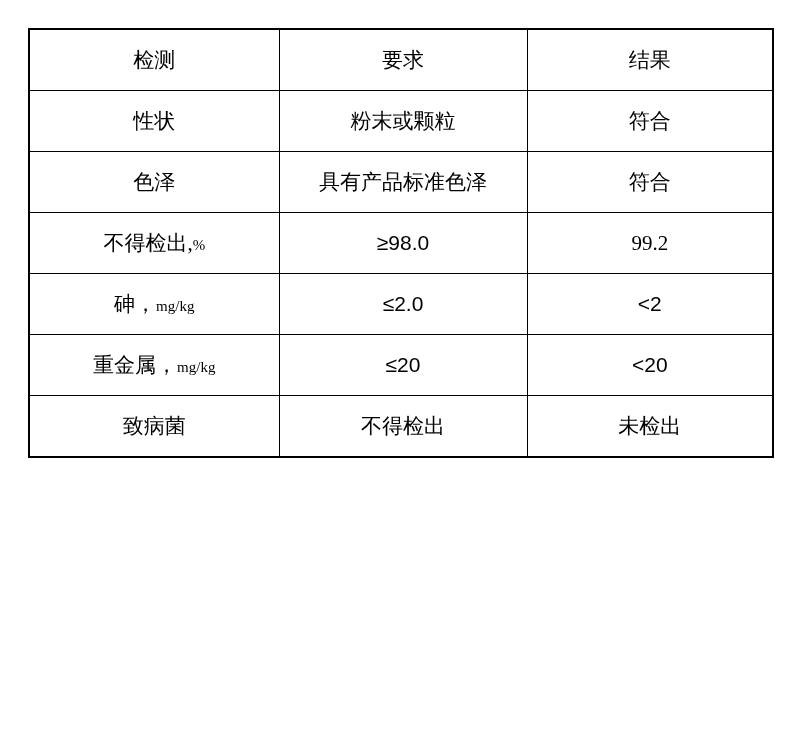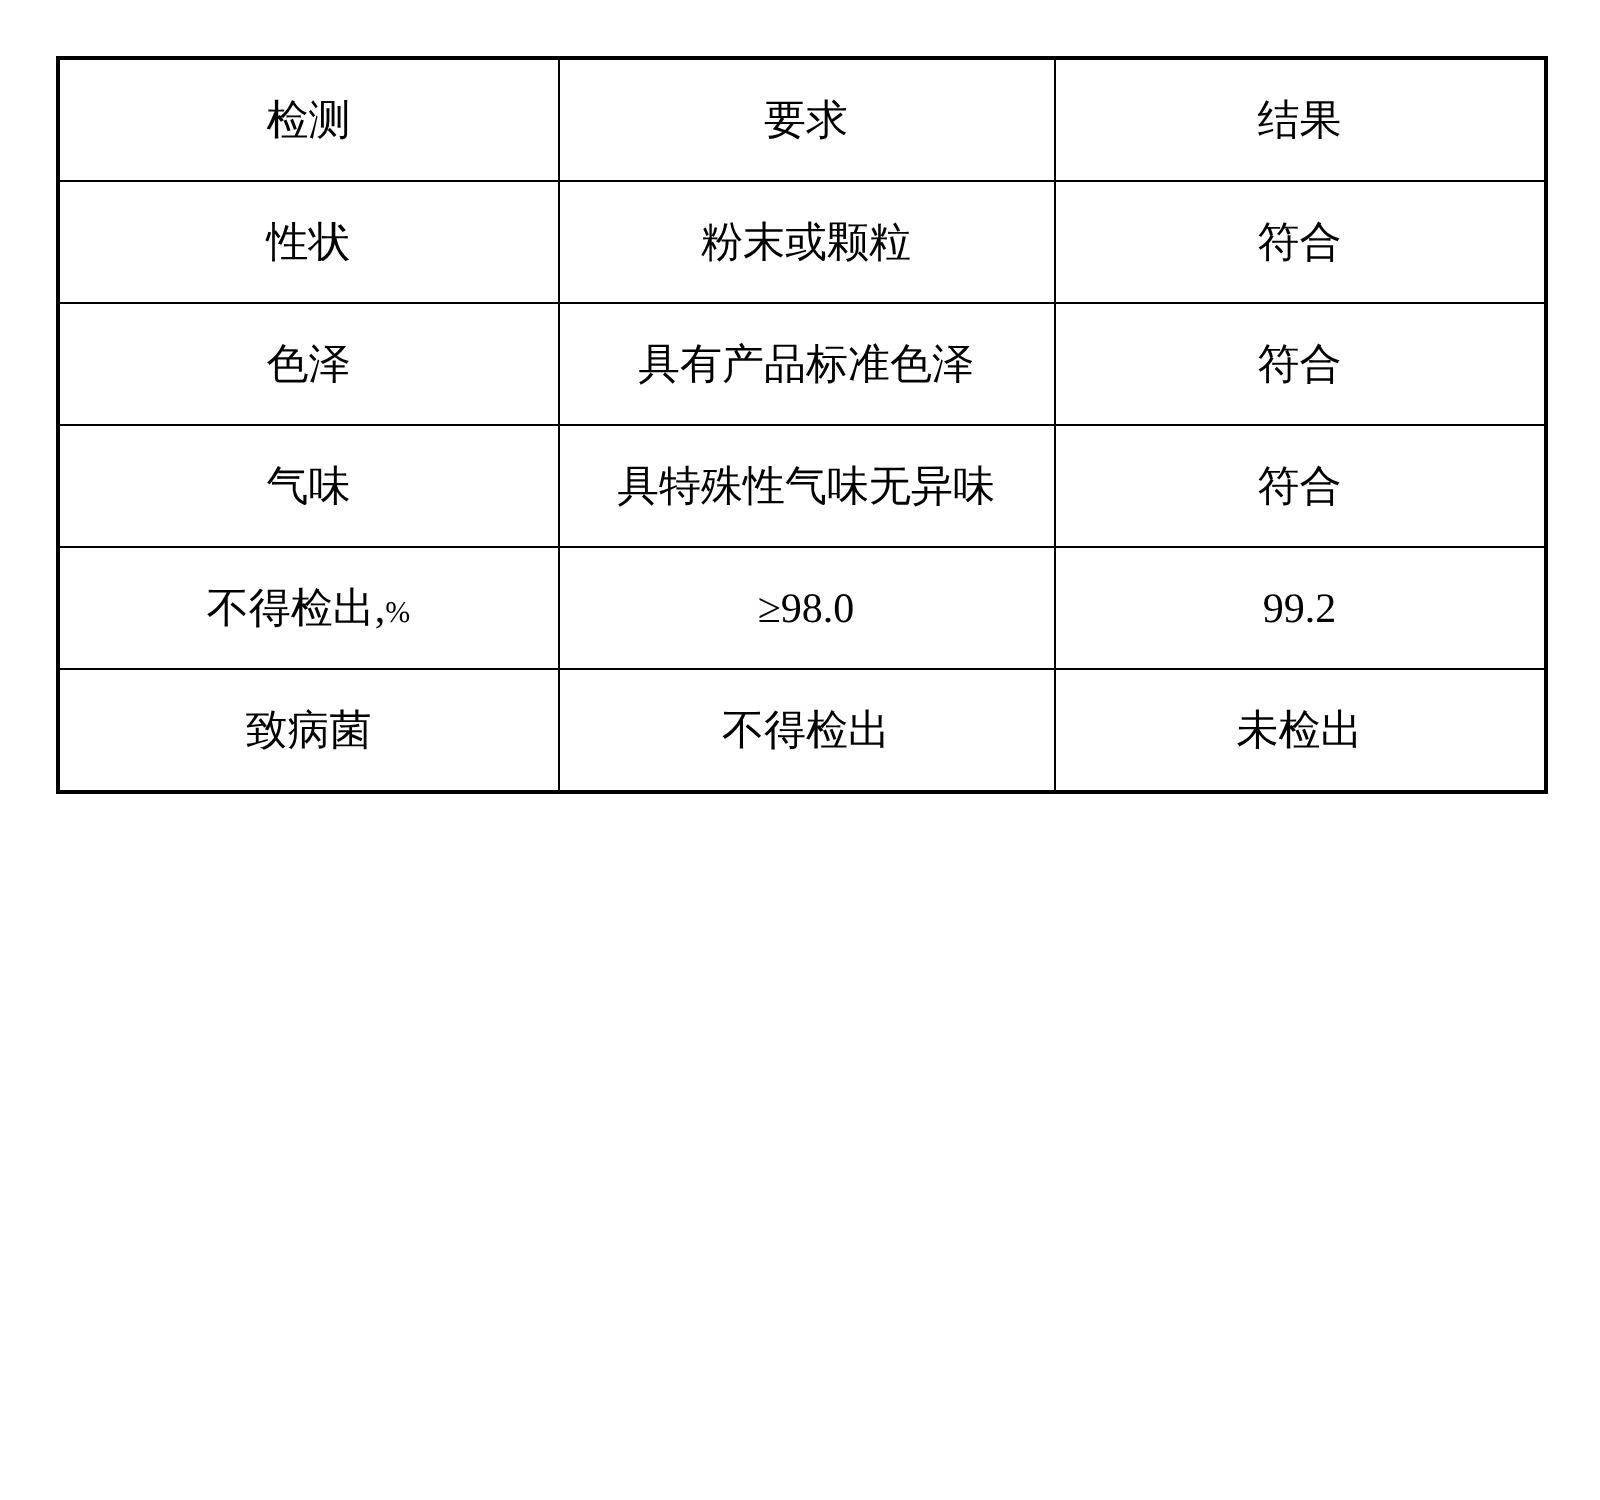--- a/index.html
+++ b/index.html
@@ -36,21 +36,21 @@
     vertical-align: middle;
     height: 56px;
     font-size: 21px;
     line-height: 1.25;
     padding: 2px 4px;
   }
   td .sm {
     font-size: 15px;
   }
   .ops {
-    font-family: Liberation Serif, serif;
+    font-family: Liberation Sans, sans-serif;
     font-size: 20px;
   }
 </style>
 </head>
 <body>
 
 <div class="page">
   <table class="spec">
     <colgroup>
       <col class="c1">
@@ -69,28 +69,33 @@
         <td><span>性状</span><span class="sm"></span></td>
         <td>粉末或颗粒</td>
         <td>符合</td>
       </tr>
       <tr>
         <td><span>色泽</span><span class="sm"></span></td>
         <td>具有产品标准色泽</td>
         <td>符合</td>
       </tr>
       <tr>
-        <td><span>气味</span><span class="sm"></span></td>
-        <td>具特殊性气味无异味</td>
-        <td>符合</td>
-      </tr>
-      <tr>
         <td><span>不得检出,</span><span class="sm">%</span></td>
         <td class="ops">≥98.0</td>
         <td>99.2</td>
+      </tr>
+      <tr>
+        <td><span>砷，</span><span class="sm">mg/kg</span></td>
+        <td class="ops">≤2.0</td>
+        <td class="ops">&lt;2</td>
+      </tr>
+      <tr>
+        <td><span>重金属，</span><span class="sm">mg/kg</span></td>
+        <td class="ops">≤20</td>
+        <td class="ops">&lt;20</td>
       </tr>
       <tr>
         <td><span>致病菌</span><span class="sm"></span></td>
         <td>不得检出</td>
         <td>未检出</td>
       </tr>
 
     </tbody>
   </table>
 </div>

